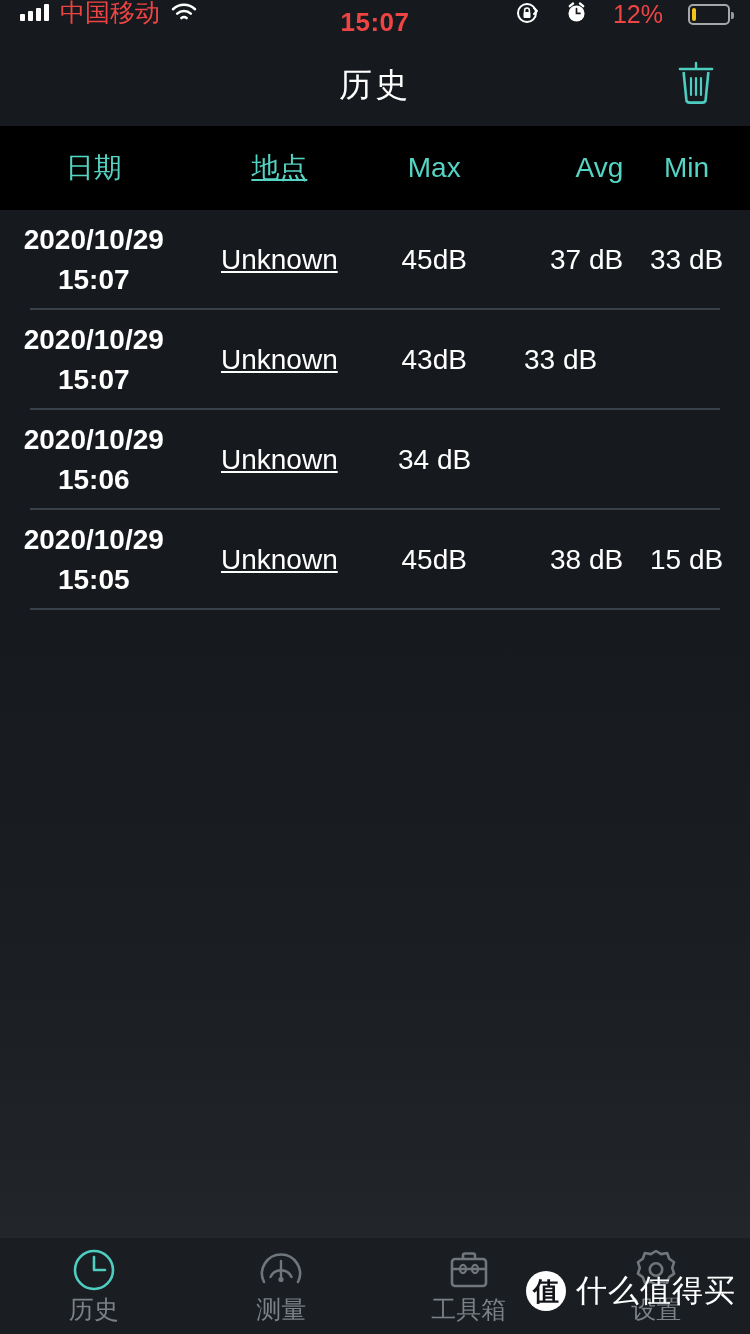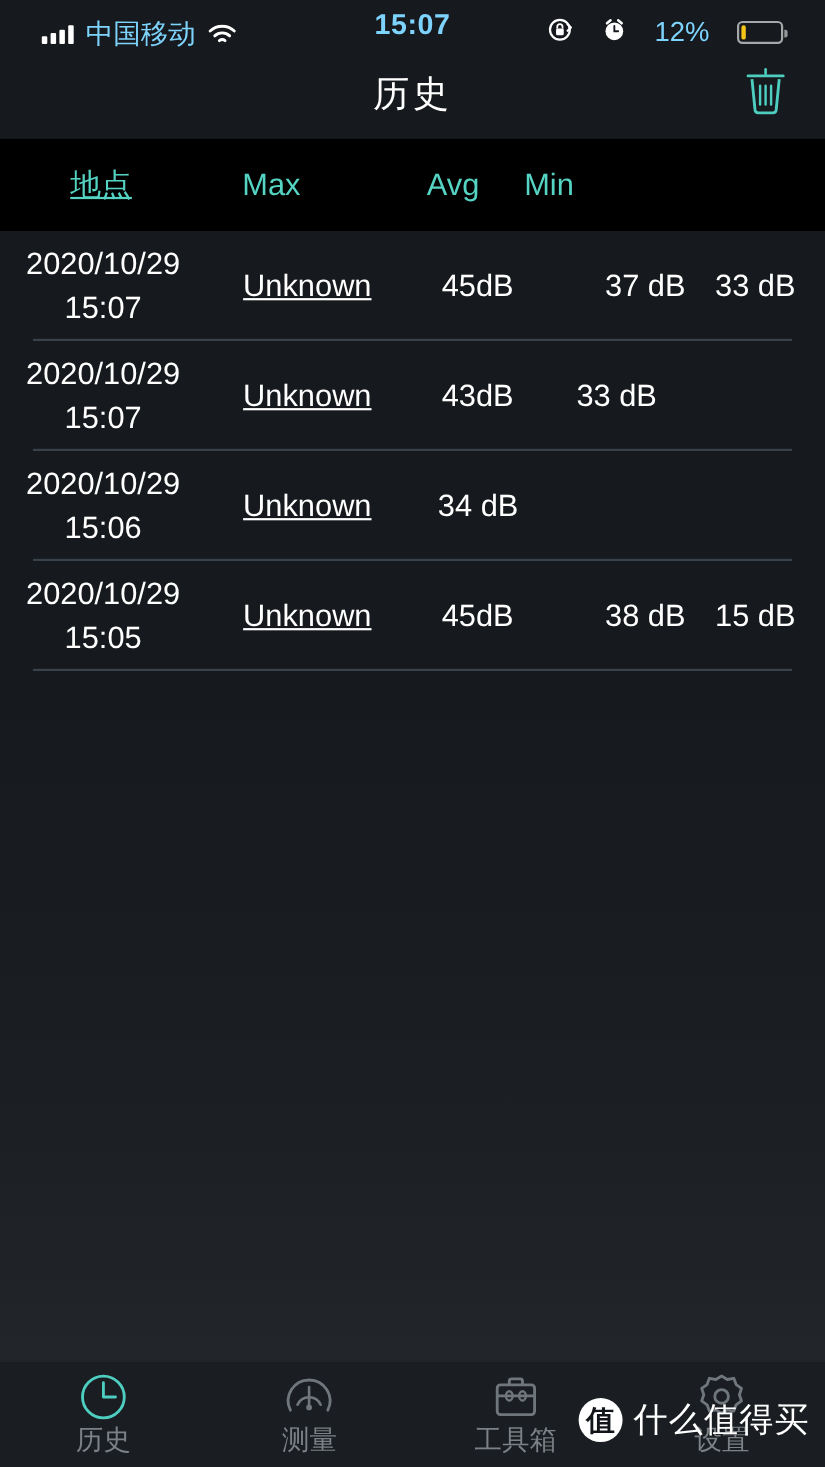--- a/index.html
+++ b/index.html
@@ -13,23 +13,23 @@
     position:relative;
     width:750px; height:1334px;
     background:linear-gradient(180deg,#16191d 0%,#16191d 48%,#1c2024 78%,#24282c 97%,#26292d 100%);
     display:flex; flex-direction:column;
   }
 
   
   .statusbar {
     height:44px; flex:0 0 44px;
     background:#16191d;
-    display:flex; align-items:flex-end;
-    padding:0 38px;
-    color:#7dd3fc;
+    display:flex; align-items:flex-start;
+    padding:0 20px;
+    color:#ef4444;
     position:relative;
   }
   .sb-left { display:flex; align-items:center; gap:11px; }
   .signal { display:flex; align-items:flex-end; gap:3px; height:17px; }
   .signal i { display:block; width:5px; background:#ffffff; border-radius:1px; }
   .signal i:nth-child(1){ height:7px; }
   .signal i:nth-child(2){ height:10px; }
   .signal i:nth-child(3){ height:13px; }
   .signal i:nth-child(4){ height:17px; }
   .carrier { font-size:25px; letter-spacing:0px; line-height:1; }
@@ -89,21 +89,21 @@
   .row:after {
     content:""; position:absolute; left:30px; right:30px; bottom:0;
     height:2px; background:#39424a;
   }
   .cell { text-align:center; color:#ffffff; font-size:28px; }
   .c-date  { flex:0 0 25.0%; }
   .c-loc   { flex:0 0 24.5%;text-decoration:underline; }
   .c-max   { flex:0 0 16.8%; }
   .c-avg   { flex:0 0 16.8%;text-align:right; }
   .c-min   { flex:0 0 16.9%; }
-  .date-wrap { display:flex; flex-direction:column; gap:8px; align-items:center; }
+  .date-wrap { display:flex; flex-direction:column; gap:8px; align-items:center;font-weight:bold; }
   .date-time { align-self:center; }
 
   
   .tabbar {
     flex:0 0 97px; height:97px;
     background:#1a1d21;
     display:flex; align-items:flex-start;
     border-top:1px solid #24282c;
     position:relative;
   }
@@ -191,20 +191,21 @@
           <path d="M9.6 12 L12.4 40 a3 3 0 0 0 3 2.6 h13.2 a3 3 0 0 0 3-2.6 L34.4 12" fill="none" stroke="#4ecec0" stroke-width="2.6" stroke-linejoin="round"></path>
           <path d="M17 18 v17" stroke="#4ecec0" stroke-width="2.2" stroke-linecap="round"></path>
           <path d="M22 18 v17" stroke="#4ecec0" stroke-width="2.2" stroke-linecap="round"></path>
           <path d="M27 18 v17" stroke="#4ecec0" stroke-width="2.2" stroke-linecap="round"></path>
         </svg>
       </span>
     </div>
   </div>
 
   <div class="table-head">
+    <div class="cell c-date">日期</div>
     <div class="cell c-loc">地点</div>
     <div class="cell c-max">Max</div>
     <div class="cell c-avg">Avg</div>
     <div class="cell c-min">Min</div>
   </div>
 
   <div class="rows">
 
     <div class="row">
       <div class="cell c-date">

